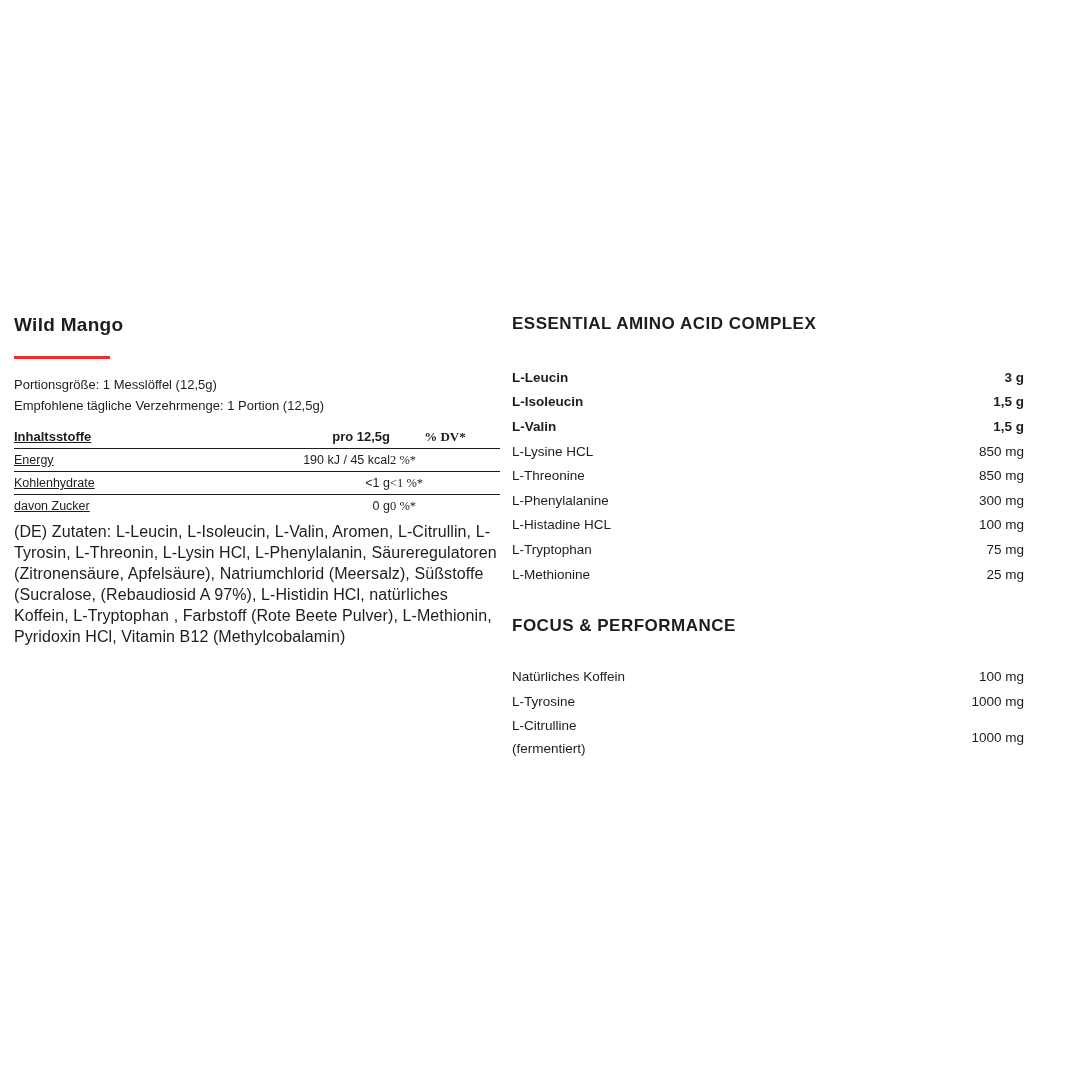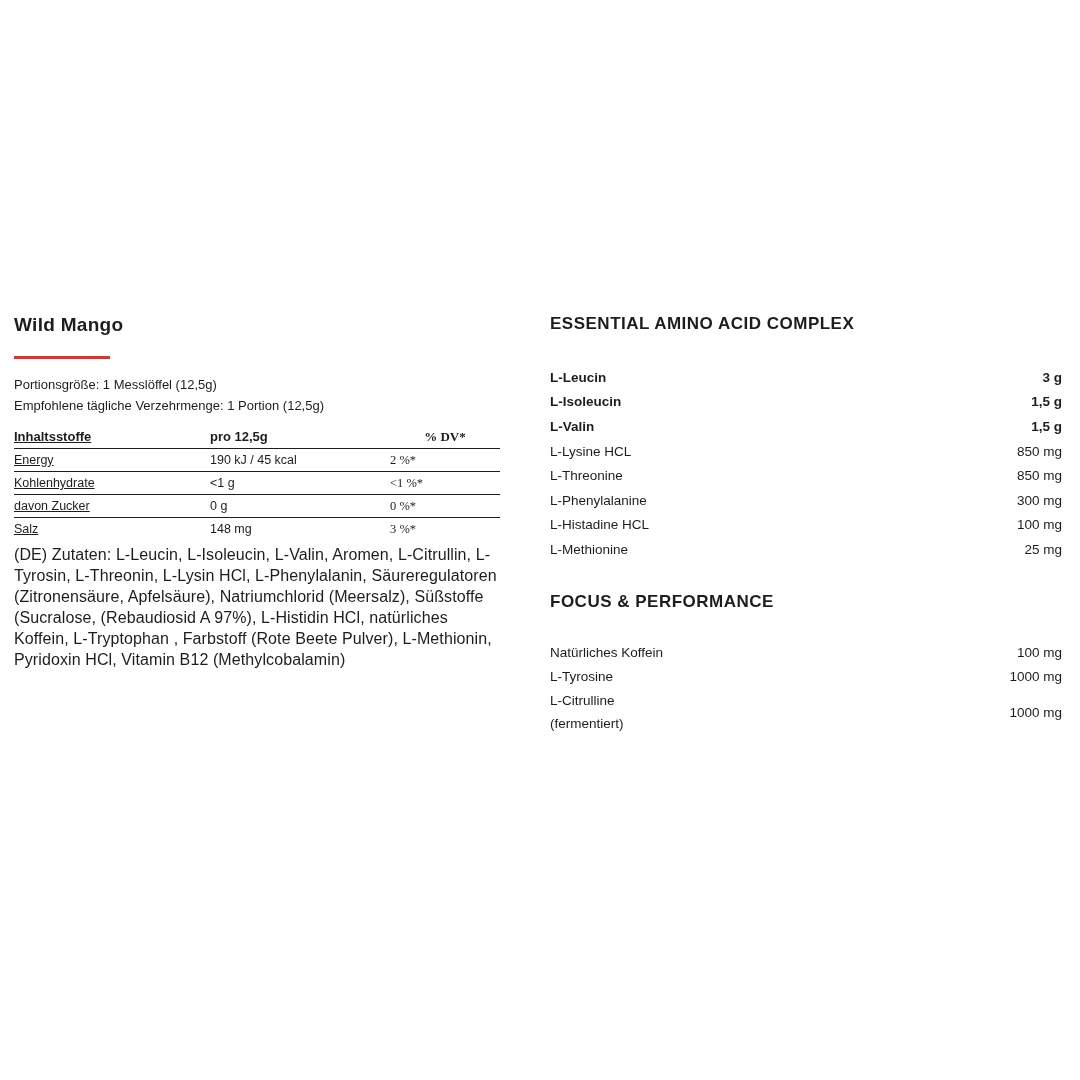--- a/index.html
+++ b/index.html
@@ -7,21 +7,21 @@
   .canvas {
     position: relative;
     width: 1080px;
     height: 1080px;
     background: #ffffff;
     font-family: "Liberation Sans", sans-serif;
     color: #1d1d1b;
     overflow: hidden;
   }
   .left-col  { position: absolute; left: 14px;  top: 314px; width: 486px; }
-  .right-col { position: absolute; left: 550px; top: 314px; width: 512px; }
+  .right-col { position: absolute; left: 512px; top: 314px; width: 512px; }
 
   .flavor-title {
     font-size: 19px;
     font-weight: 700;
     letter-spacing: 0.3px;
     margin: 0;
     line-height: 22px;
   }
   .red-divider {
     width: 96px;
@@ -42,21 +42,21 @@
     margin-top: 9px;
     font-size: 12.5px;
   }
   .nutrition-table th, .nutrition-table td { padding: 3.5px 0; }
   .nutrition-table th {
     font-size: 13px;
     font-weight: 700;
     border-bottom: 1.5px solid #1d1d1b;
   }
   .nutrition-table .c1 { text-align: left; text-decoration: underline; }
-  .nutrition-table .c2 { text-align: left; width: 180px; }
+  .nutrition-table .c2 { text-align: right; width: 180px; }
   .nutrition-table .c3 { width: 110px; font-family: Liberation Serif, serif; }
   .nutrition-table tbody td { border-bottom: 1px solid #1d1d1b; }
   .nutrition-table tbody tr:last-child td { border-bottom: none; }
 
   .ingredients {
     margin: 4px 0 0 0;
     font-size: 16px;
     font-weight: 400;
     line-height: 21px;
     letter-spacing: 0.1px;
@@ -124,25 +124,20 @@
             <td class="c2">&lt;1 g</td>
             <td class="c3">&lt;1 %*</td>
           </tr>
 
           <tr>
             <td class="c1">davon Zucker</td>
             <td class="c2">0 g</td>
             <td class="c3">0 %*</td>
           </tr>
 
-          <tr>
-            <td class="c1">Salz</td>
-            <td class="c2">148 mg</td>
-            <td class="c3">3 %*</td>
-          </tr>
 
         </tbody>
     </table>
 
     <p class="ingredients">(DE) Zutaten: L-Leucin, L-Isoleucin, L-Valin, Aromen, L-Citrullin, L-Tyrosin, L-Threonin, L-Lysin HCl, L-Phenylalanin, Säureregulatoren (Zitronensäure, Apfelsäure), Natriumchlorid (Meersalz), Süßstoffe (Sucralose, (Rebaudiosid A 97%), L-Histidin HCl, natürliches Koffein, L-Tryptophan , Farbstoff (Rote Beete Pulver), L-Methionin, Pyridoxin HCl, Vitamin B12 (Methylcobalamin)</p>
   </div>
 
   <div class="right-col">
     <h2 class="section-title">ESSENTIAL AMINO ACID COMPLEX</h2>
 
@@ -197,20 +192,27 @@
         </div>
 
         <div class="ing-row">
           <div class="ing-label">
             <div>L-Histadine HCL</div>
 
           </div>
           <div class="ing-value">100 mg</div>
         </div>
 
+        <div class="ing-row">
+          <div class="ing-label">
+            <div>L-Tryptophan</div>
+
+          </div>
+          <div class="ing-value">75 mg</div>
+        </div>
 
         <div class="ing-row">
           <div class="ing-label">
             <div>L-Methionine</div>
 
           </div>
           <div class="ing-value">25 mg</div>
         </div>
       </div>
 

